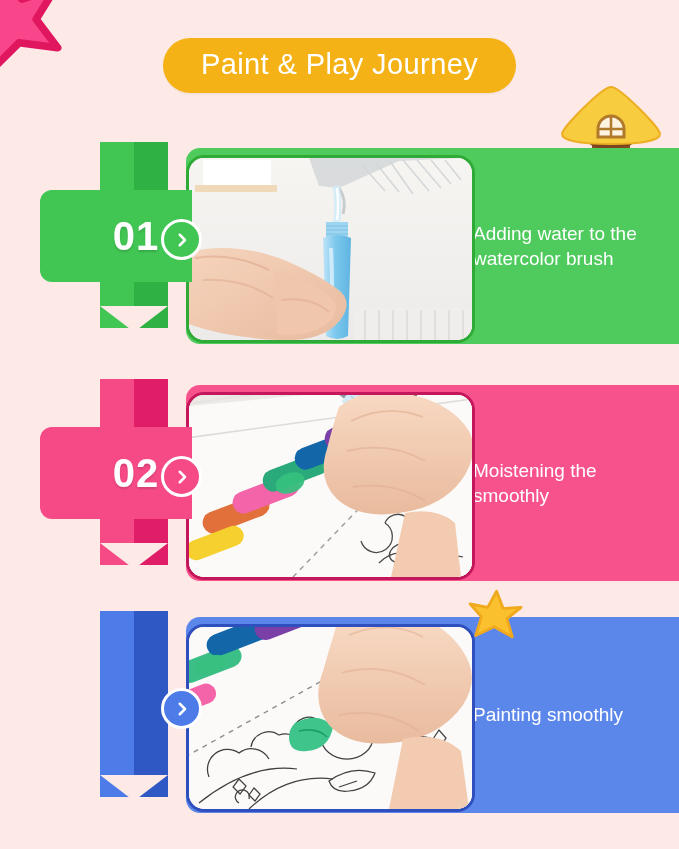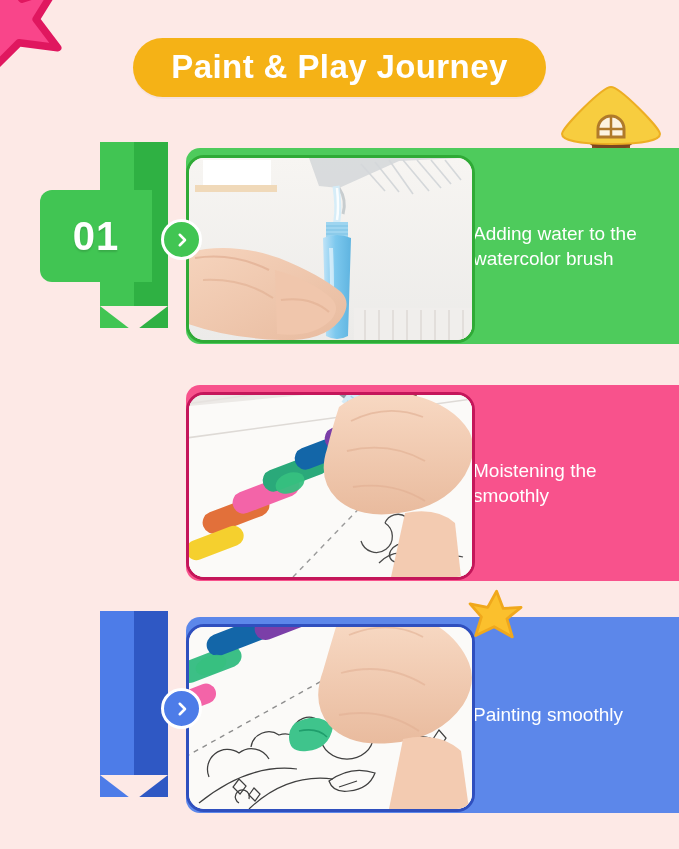--- a/index.html
+++ b/index.html
@@ -22,21 +22,21 @@
   }
 
   
   .title-wrap{position:absolute;left:0;top:38px;width:679px;text-align:center;}
   .title-pill{
     display:inline-block;background:#f5b216;border-radius:30px;
     padding:12px 38px 14px 38px;
     box-shadow:0 2px 0 rgba(0,0,0,.03);
   }
   .title-text{
-    color:#ffffff;font-size:33px;font-weight:bold;letter-spacing:.4px;
+    color:#ffffff;font-size:29px;font-weight:normal;letter-spacing:.4px;
     line-height:1;white-space:nowrap;
   }
 
   
   .deco-house{position:absolute;left:556px;top:84px;width:110px;height:104px;}
 
   
   .step{position:absolute;left:0;width:679px;height:196px;}
   .step.s1{top:148px;}
   .step.s2{top:385px;}
@@ -67,21 +67,21 @@
   .rib-right{position:absolute;left:104px;top:0;width:34px;height:186px;}
   .rib-notch-l{
     position:absolute;left:70px;top:164px;width:34px;height:26px;
   }
   .rib-notch-r{
     position:absolute;left:104px;top:164px;width:34px;height:26px;
   }
   .num-plate{
     position:absolute;left:10px;top:48px;width:112px;height:92px;
     border-radius:12px 0 0 12px;
-    display:flex;align-items:center;justify-content:center;
+    display:flex;align-items:center;justify-content:center;padding-left:40px;
   }
   .num-plate span{
     color:#ffffff;font-size:40px;font-weight:bold;letter-spacing:1px;
     text-shadow:0 2px 2px rgba(0,0,0,.13);
   }
   .arrow-circ{
     position:absolute;left:131px;top:77px;width:35px;height:35px;
     border-radius:50%;border:3px solid #ffffff;
     display:flex;align-items:center;justify-content:center;
   }
@@ -269,20 +269,34 @@
         </g>
 
         <path d="M150 12 q30 -24 74 -12 q40 10 56 36 q10 20 -4 44 q-20 32 -66 38 q-40 6 -62 -14 q-20 -20 -10 -50 q6 -24 12 -42 Z" fill="url(#skin2)"></path>
         <path d="M162 26 q36 -18 72 -4" stroke="#dda98c" stroke-width="1.8" fill="none" opacity=".55"></path>
         <path d="M158 56 q42 -10 78 10" stroke="#dda98c" stroke-width="1.8" fill="none" opacity=".5"></path>
         <path d="M164 92 q40 -6 72 14" stroke="#dda98c" stroke-width="1.8" fill="none" opacity=".45"></path>
         <path d="M216 118 q32 -6 50 10 l6 54 h-70 Z" fill="#f3cbb1"></path>
       </svg>
     </div>
 
+    <div class="badge">
+      <div class="rib-left" style="background:#f54a86"></div>
+      <div class="rib-right" style="background:#e01e68"></div>
+      <div class="rib-notch-l" style="background:#fde9e6;clip-path:polygon(0 0,100% 100%,100% 0)"></div>
+      <div class="rib-notch-r" style="background:#fde9e6;clip-path:polygon(0 100%,0 0,100% 0)"></div>
+      <div class="num-plate" style="background:#f54a86">
+        <span>02</span>
+      </div>
+      <div class="arrow-circ" style="background:#f54a86">
+        <svg viewBox="0 0 24 24" width="18" height="18">
+          <path d="M9 5 L16 12 L9 19" fill="none" stroke="#ffffff" stroke-width="3.4" stroke-linecap="round" stroke-linejoin="round"></path>
+        </svg>
+      </div>
+    </div>
   </div>
 
   <div class="step s3">
     <div class="panel" style="background:#5c87ea">
       <div class="caption">Painting smoothly</div>
     </div>
 
     <div class="photo">
       <svg viewBox="0 0 283 182" width="283" height="182" preserveAspectRatio="none">
         <defs>

